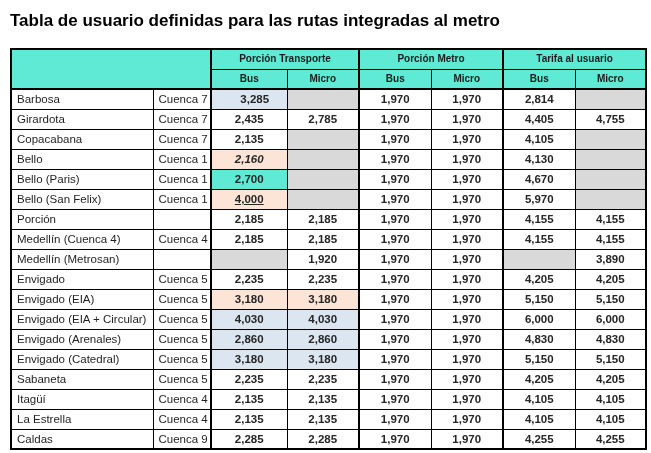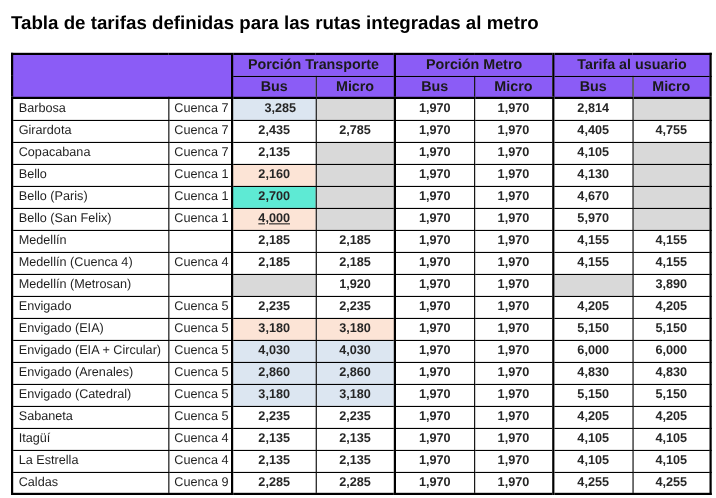--- a/index.html
+++ b/index.html
@@ -36,44 +36,44 @@
     border: 1px solid #000000;
     box-sizing: border-box;
     height: 20px;
     padding: 0 5px;
     font-size: 11.5px;
     line-height: 18px;
     white-space: nowrap;
     overflow: hidden;
   }
   .tariffs th {
-    background: #8b5cf6;
+    background: #5eead4;
     font-weight: bold;
     text-align: center;
     color: #1a1a1a;
-    font-size: 13px;
+    font-size: 10px;
   }
   .tariffs td.name-cell {
     text-align: left;
     color: #1f1f1f;
   }
   .tariffs td.num-cell {
     text-align: center;
     font-weight: bold;
     color: #262626;
   }
   .thick-l { border-left: 2px solid #000000 !important; }
   .thick-b { border-bottom: 2px solid #000000 !important; }
 </style>
 </head>
 <body>
 
 <div class="page">
 
-  <h1 class="title">Tabla de tarifas definidas para las rutas integradas al metro</h1>
+  <h1 class="title">Tabla de usuario definidas para las rutas integradas al metro</h1>
 
   <table class="tariffs">
     <colgroup>
       <col style="width:142px">
       <col style="width:58px">
       <col style="width:76px">
       <col style="width:72px">
       <col style="width:72px">
       <col style="width:72px">
       <col style="width:72px">
@@ -122,21 +122,21 @@
           <td class="num-cell thick-l">2,135</td>
           <td class="num-cell" style="background: rgb(217, 217, 217);"></td>
           <td class="num-cell thick-l">1,970</td>
           <td class="num-cell">1,970</td>
           <td class="num-cell thick-l">4,105</td>
           <td class="num-cell" style="background: rgb(217, 217, 217);"></td>
         </tr>
         <tr>
           <td class="name-cell">Bello</td>
           <td class="name-cell">Cuenca 1</td>
-          <td class="num-cell thick-l" style="background: rgb(252, 228, 214);">2,160</td>
+          <td class="num-cell thick-l" style="background: rgb(252, 228, 214); font-style: italic;">2,160</td>
           <td class="num-cell" style="background: rgb(217, 217, 217);"></td>
           <td class="num-cell thick-l">1,970</td>
           <td class="num-cell">1,970</td>
           <td class="num-cell thick-l">4,130</td>
           <td class="num-cell" style="background: rgb(217, 217, 217);"></td>
         </tr>
         <tr>
           <td class="name-cell">Bello (Paris)</td>
           <td class="name-cell">Cuenca 1</td>
           <td class="num-cell thick-l" style="background: #5eead4;">2,700</td>
@@ -150,21 +150,21 @@
           <td class="name-cell">Bello (San Felix)</td>
           <td class="name-cell">Cuenca 1</td>
           <td class="num-cell thick-l" style="background: rgb(252, 228, 214); text-decoration: underline;">4,000</td>
           <td class="num-cell" style="background: rgb(217, 217, 217);"></td>
           <td class="num-cell thick-l">1,970</td>
           <td class="num-cell">1,970</td>
           <td class="num-cell thick-l">5,970</td>
           <td class="num-cell" style="background: rgb(217, 217, 217);"></td>
         </tr>
         <tr>
-          <td class="name-cell">Medellín</td>
+          <td class="name-cell">Porción</td>
           <td class="name-cell"></td>
           <td class="num-cell thick-l">2,185</td>
           <td class="num-cell">2,185</td>
           <td class="num-cell thick-l">1,970</td>
           <td class="num-cell">1,970</td>
           <td class="num-cell thick-l">4,155</td>
           <td class="num-cell">4,155</td>
         </tr>
         <tr>
           <td class="name-cell">Medellín (Cuenca 4)</td>

